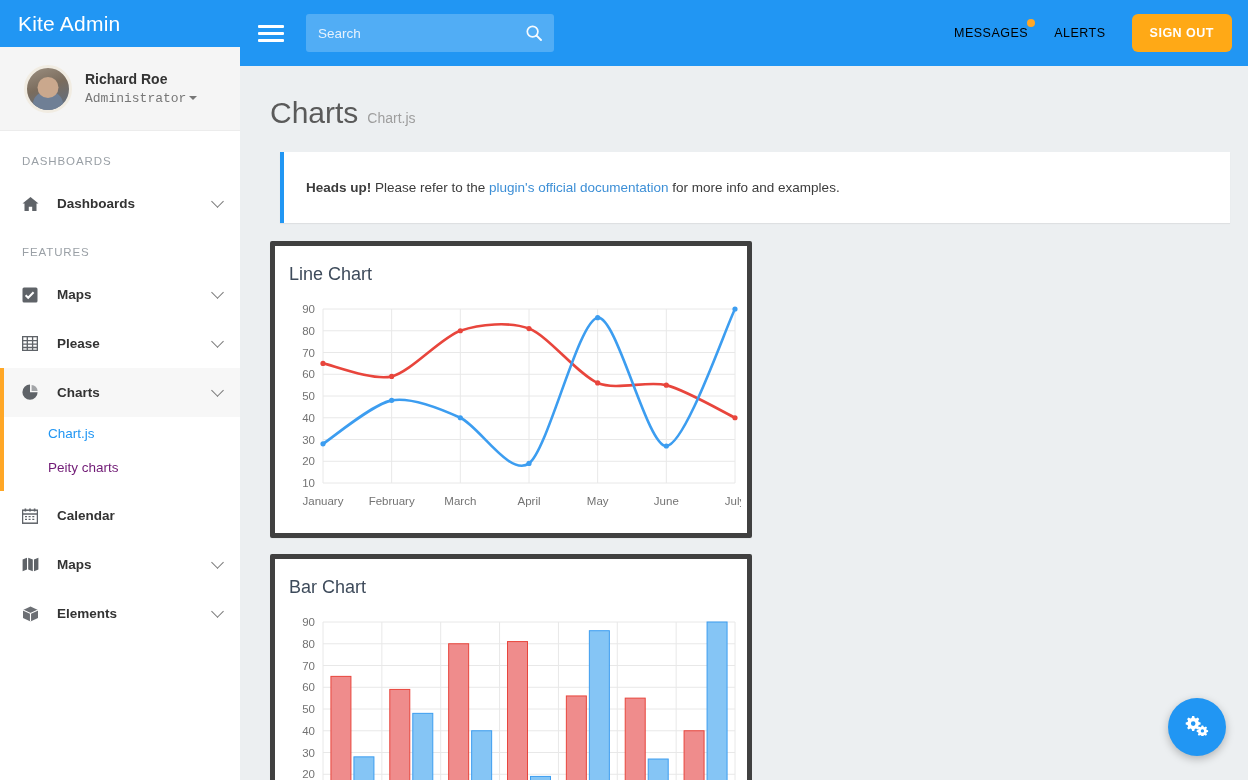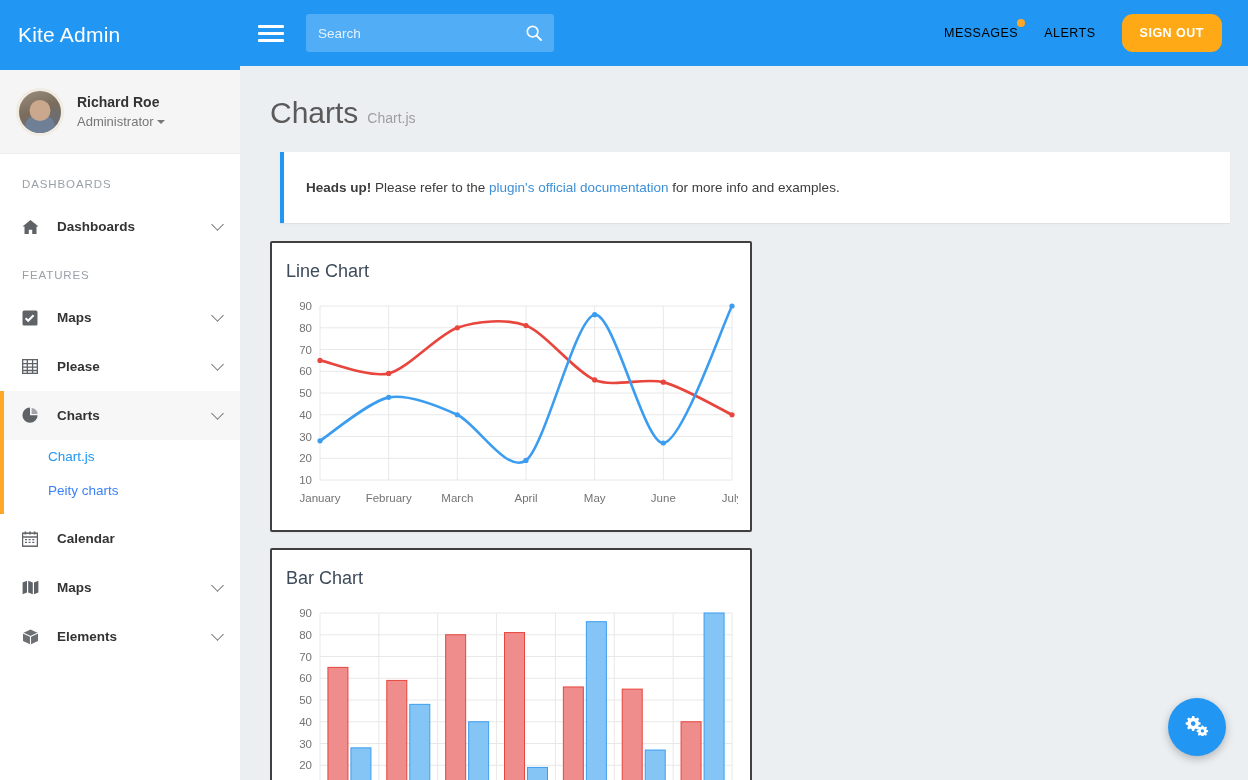--- a/index.html
+++ b/index.html
@@ -13,29 +13,29 @@
 
   
   .sidebar {
     width: 240px; height: 780px;
     background: #ffffff;
     flex: 0 0 240px;
     position: relative;
     overflow: hidden;
   }
   .brand {
-    height: 70px; background: #2196f3;
+    height: 47px; background: #2196f3;
     display: flex; align-items: center;
     padding-left: 18px;
   }
   .brand-text { color: #fff; font-size: 21px; font-weight: 400; letter-spacing: .2px; }
 
   .profile {
     height: 84px; background: #f5f5f5;
-    display: flex; align-items: center; padding: 0 16px;
+    display: flex; align-items: center; padding: 0 24px;
     border-bottom: 1px solid #ececec;
   }
   .avatar {
     width: 48px; height: 48px; border-radius: 50%;
     background: linear-gradient(160deg,#9c8f80 0%,#7a6c5d 45%,#5d6f86 100%);
     border: 3px solid #f1ece2; flex: 0 0 48px;
     position: relative; overflow: hidden;
   }
   .avatar::after {
     content: ""; position: absolute; left: 50%; top: 56%;
@@ -44,21 +44,21 @@
     background: #6f7f95;
   }
   .avatar::before {
     content: ""; position: absolute; left: 50%; top: 22%;
     width: 21px; height: 21px; transform: translateX(-50%);
     border-radius: 50%;
     background: #caa88d; z-index: 2;
   }
   .profile-meta { margin-left: 13px; }
   .profile-name { font-size: 14px; font-weight: bold; color: #333; line-height: 19px; }
-  .profile-role { font-size: 13px; color: #777; line-height: 19px; }
+  .profile-role { font-size: 13px; color: #777; line-height: 19px; font-family: Liberation Mono, monospace; }
   .caret-down {
     display: inline-block; width: 0; height: 0; margin-left: 3px;
     border-left: 4px solid transparent; border-right: 4px solid transparent;
     border-top: 4px solid #777; vertical-align: middle;
   }
 
   .nav-wrap { padding-top: 6px; }
   .nav-heading {
     font-size: 11.5px; color: #9aa0a6; letter-spacing: .9px;
     padding: 18px 0 12px 22px; font-weight: 400;
@@ -82,34 +82,34 @@
     font-size: 13.5px; font-weight: bold; color: #333;
     margin-left: 13px; flex: 1;
   }
   .chev {
     width: 9px; height: 9px; border-right: 1.6px solid #777;
     border-bottom: 1.6px solid #777; transform: rotate(45deg);
     margin-top: -4px; flex: 0 0 9px;
   }
   .sub-item {
     display: block; padding: 0 0 0 48px; height: 34px; line-height: 34px;
-    font-size: 13.5px; color: #3b82f6; cursor: pointer; position: relative;
+    font-size: 13.5px; color: #701a75; cursor: pointer; position: relative;
   }
   .sub-item.active { color: #2196f3; }
   .sub-wrap { position: relative; padding-bottom: 6px; }
   .sub-wrap::before {
     content: ""; position: absolute; left: 0; top: -4px; bottom: 0;
     width: 4px; background: #ffa726;
   }
 
   
   .main { flex: 1; height: 780px; display: flex; flex-direction: column; overflow: hidden; }
   .topbar {
     height: 66px; background: #2196f3; flex: 0 0 66px;
-    display: flex; align-items: center; padding: 0 26px 0 18px;
+    display: flex; align-items: center; padding: 0 16px 0 18px;
   }
   .hamburger { width: 26px; cursor: pointer; margin-right: 22px; }
   .hamburger span {
     display: block; height: 3px; background: #fff;
     border-radius: 1px; margin: 4px 0;
   }
   .search-box {
     width: 248px; height: 38px; background: rgba(255,255,255,.22);
     border-radius: 3px; display: flex; align-items: center;
     padding: 0 12px;
@@ -126,21 +126,21 @@
     margin-right: 26px; cursor: pointer; position: relative;
   }
   .dot-badge {
     position: absolute; top: -7px; right: -7px;
     width: 8px; height: 8px; border-radius: 50%; background: #ffa726;
   }
   .signout-btn {
     background: #ffa916; color: #fff; border: 0;
     font-family: inherit; font-size: 12.5px; font-weight: bold;
     letter-spacing: .5px; padding: 12px 18px; cursor: pointer;
-    border-radius: 11px;
+    border-radius: 6px;
   }
 
   .content {
     flex: 1; background: #eceff1; padding: 0 16px; overflow: hidden;
     position: relative;
   }
   .page-title-row { padding: 30px 0 22px 14px; display: flex; align-items: baseline; }
   .page-title { font-size: 30px; color: #5a5a5a; font-weight: 300; }
   .page-sub { font-size: 14px; color: #9e9e9e; margin-left: 9px; }
 
@@ -148,21 +148,21 @@
     background: #fff; border-left: 4px solid #2196f3;
     padding: 28px 22px; font-size: 13.5px; color: #3c3c3c;
     margin: 0 0 18px 24px; margin-right: 2px;
     box-shadow: 0 1px 1px rgba(0,0,0,.06);
   }
   .alert b { font-weight: bold; }
   .alert a { color: #3d8fd6; text-decoration: none; }
 
   .grid { display: flex; flex-wrap: wrap; gap: 16px; padding-left: 14px; }
   .card {
-    background: #fff; border: 2px solid #404040; border-radius: 2px;
+    background: #fff; border: 5px solid #404040; border-radius: 2px;
     width: 482px; box-shadow: 0 1px 1px rgba(0,0,0,.04);
     padding: 18px 14px 10px 14px;
   }
   .card-title {
     font-size: 18px; color: #3e4b5b; font-weight: 400;
     padding: 0 0 10px 0;
   }
   .chart-area { position: relative; height: 228px; }
 
   

